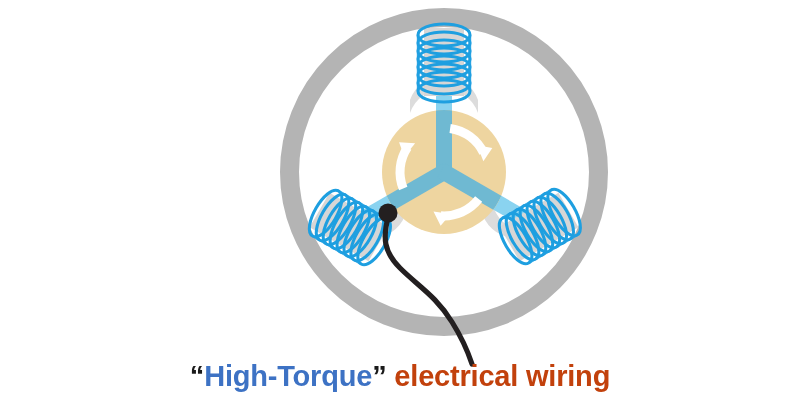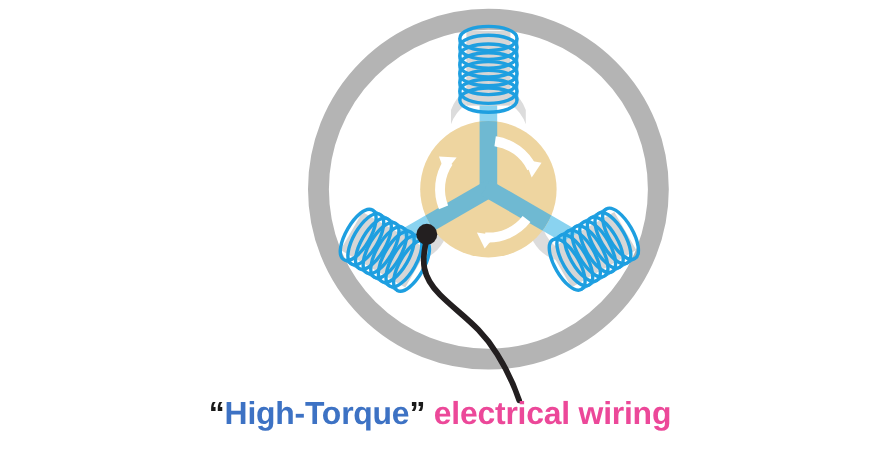--- a/index.html
+++ b/index.html
@@ -135,16 +135,16 @@
 
     <path d="M 389 214
              C 382 238, 384 252, 400 268
              C 418 286, 436 296, 452 322
              C 462 338, 468 352, 472 364" fill="none" stroke="#231f20" stroke-width="5.2" stroke-linecap="round" stroke-linejoin="round"></path>
 
     <circle cx="388" cy="213" r="9.5" fill="#231f20"></circle>
   </svg>
 
   <div id="caption">
-    <span class="quote" style="color: rgb(26, 26, 26);">“</span><span class="hl" style="color: rgb(61, 114, 196); margin-top: 19px;">High-Torque</span><span class="quote" style="color: rgb(26, 26, 26);">”</span><span class="rest" style="color: #ec4899; margin-top: 24px;"> electrical wiring</span>
+    <span class="quote" style="color: rgb(26, 26, 26);">“</span><span class="hl" style="color: rgb(61, 114, 196); margin-top: 19px;">High-Torque</span><span class="quote" style="color: rgb(26, 26, 26);">”</span><span class="rest" style="color: #c2410c; margin-top: 24px;"> electrical wiring</span>
   </div>
 
 </div>
 
 </body></html>

